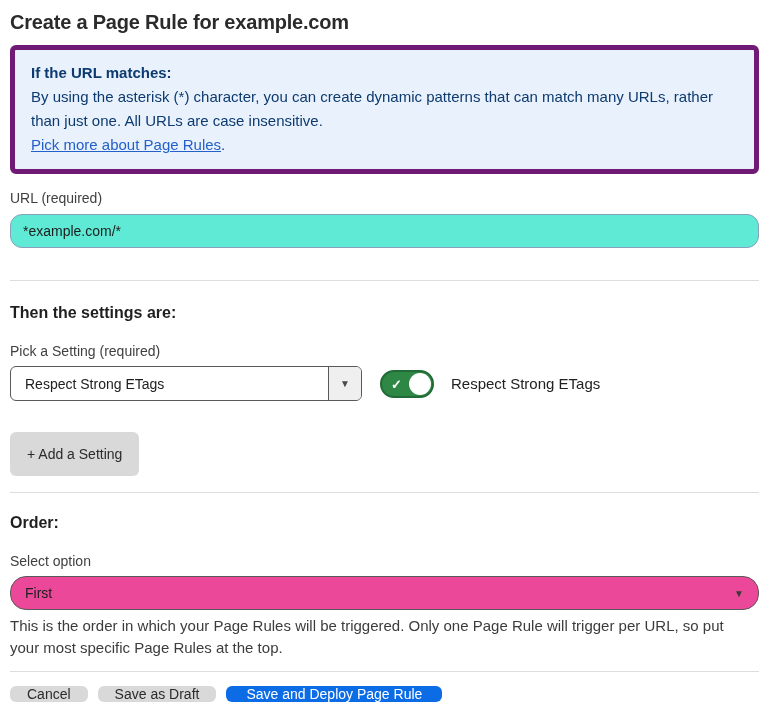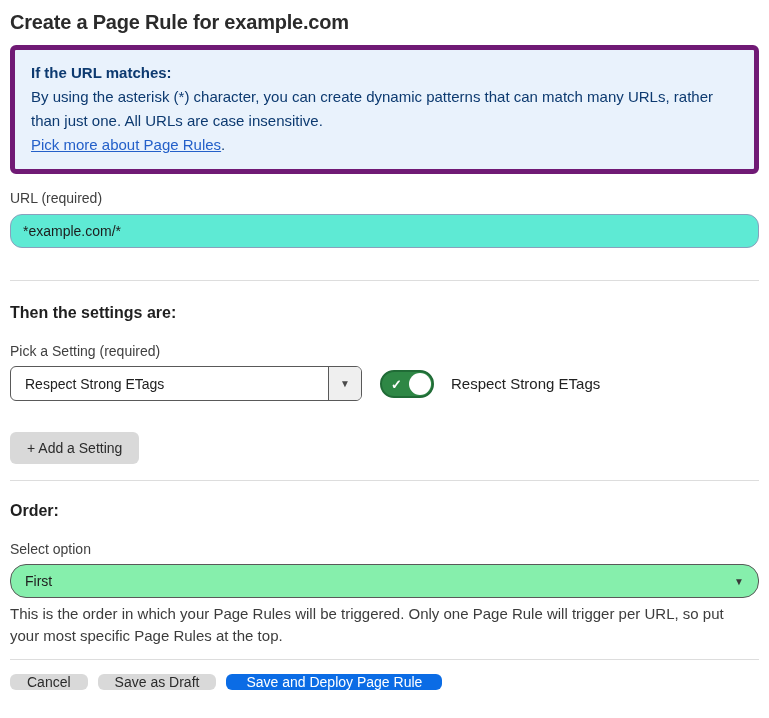--- a/index.html
+++ b/index.html
@@ -164,30 +164,30 @@
     cursor: pointer;
     height: 16px;
     padding: 0 17px;
   }
   .btn-gray { background: #d9d9d9; color: #2b2b2b; }
   .btn-blue { background: #0b6ce5; color: #ffffff; padding: 0 20px; }
 
   .add-setting-btn {
     display: block;
     margin-top: 31px;
-    height: 32px;
+    height: 44px;
   }
 
   .order-select {
     margin-top: 6px;
     width: 100%;
     height: 34px;
     border: 1px solid #595959;
     border-radius: 16px;
-    background: #86efac;
+    background: #ec4899;
     display: flex;
     align-items: center;
     justify-content: space-between;
     padding: 0 14px;
     font-size: 14px;
     color: #202020;
     cursor: pointer;
   }
   .order-select .chevron-down-glyph {
     color: #3a3a3a;

